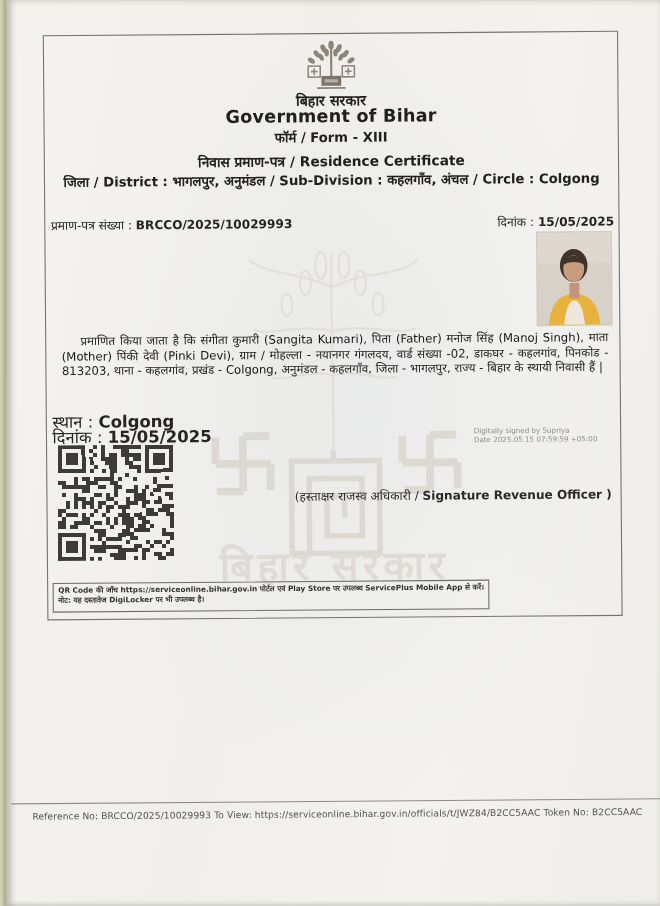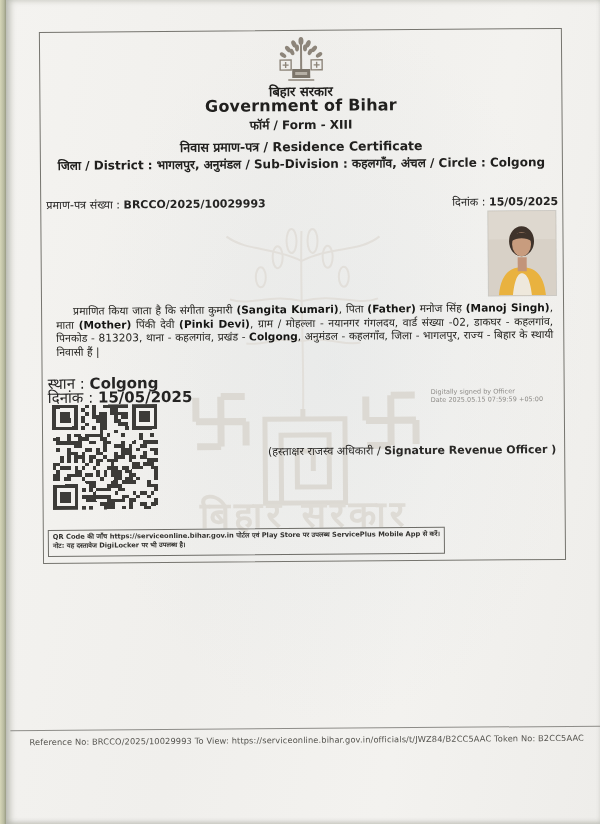--- a/index.html
+++ b/index.html
@@ -42,21 +42,21 @@
 
   .photo{position:absolute;left:447px;top:182px;width:67px;height:84px;background:#d6cfc5;
     box-shadow:0 0 0 1px rgba(150,145,135,.4);}
 
   
   .para{
     position:absolute;left:14px;top:272px;width:497px;
     font-size:10.6px;line-height:13.6px;text-align:justify;text-indent:17px;
     color:#24231f;font-weight:500;
   }
-  .para .b{font-weight:bold;color:#151513;margin-top:44px;}
+  .para .b{font-weight:normal;color:#151513;margin-top:44px;}
 
   .placeblk{position:absolute;left:5px;top:345px;font-size:15px;line-height:13.5px;color:#252423;}
 
   .qr{position:absolute;left:6px;top:372px;width:112px;height:105px;}
 
   .digsig{position:absolute;left:388px;top:358px;font-size:6.5px;line-height:8px;color:#8f8d89;}
 
   .officer{position:absolute;right:8px;top:412px;font-size:11px;color:#2a2927;text-align:right;}
   .officer .en{font-weight:bold;}
 
@@ -495,21 +495,21 @@
           <rect x="22" y="0" width="7" height="7" fill="#3c3b38"></rect>
           <rect x="23" y="1" width="5" height="5" fill="#f2f1ee"></rect>
           <rect x="24" y="2" width="3" height="3" fill="#3c3b38"></rect>
           <rect x="0" y="22" width="7" height="7" fill="#3c3b38"></rect>
           <rect x="1" y="23" width="5" height="5" fill="#f2f1ee"></rect>
           <rect x="2" y="24" width="3" height="3" fill="#3c3b38"></rect>
         </svg>
     </div>
 
     <div class="digsig">
-      <div>Digitally signed by Officer</div>
+      <div>Digitally signed by Supriya</div>
       <div>Date 2025.05.15 07:59:59 +05:00</div>
     </div>
 
     <div class="officer">
       <span>(हस्ताक्षर राजस्व अधिकारी / </span><span class="en">Signature Revenue Officer )</span>
     </div>
 
     <div class="notebox">
       <div>QR Code की जाँच https://serviceonline.bihar.gov.in पोर्टल एवं Play Store पर उपलब्ध ServicePlus Mobile App से करें।</div>
       <div>नोट: यह दस्तावेज DigiLocker पर भी उपलब्ध है।</div>

